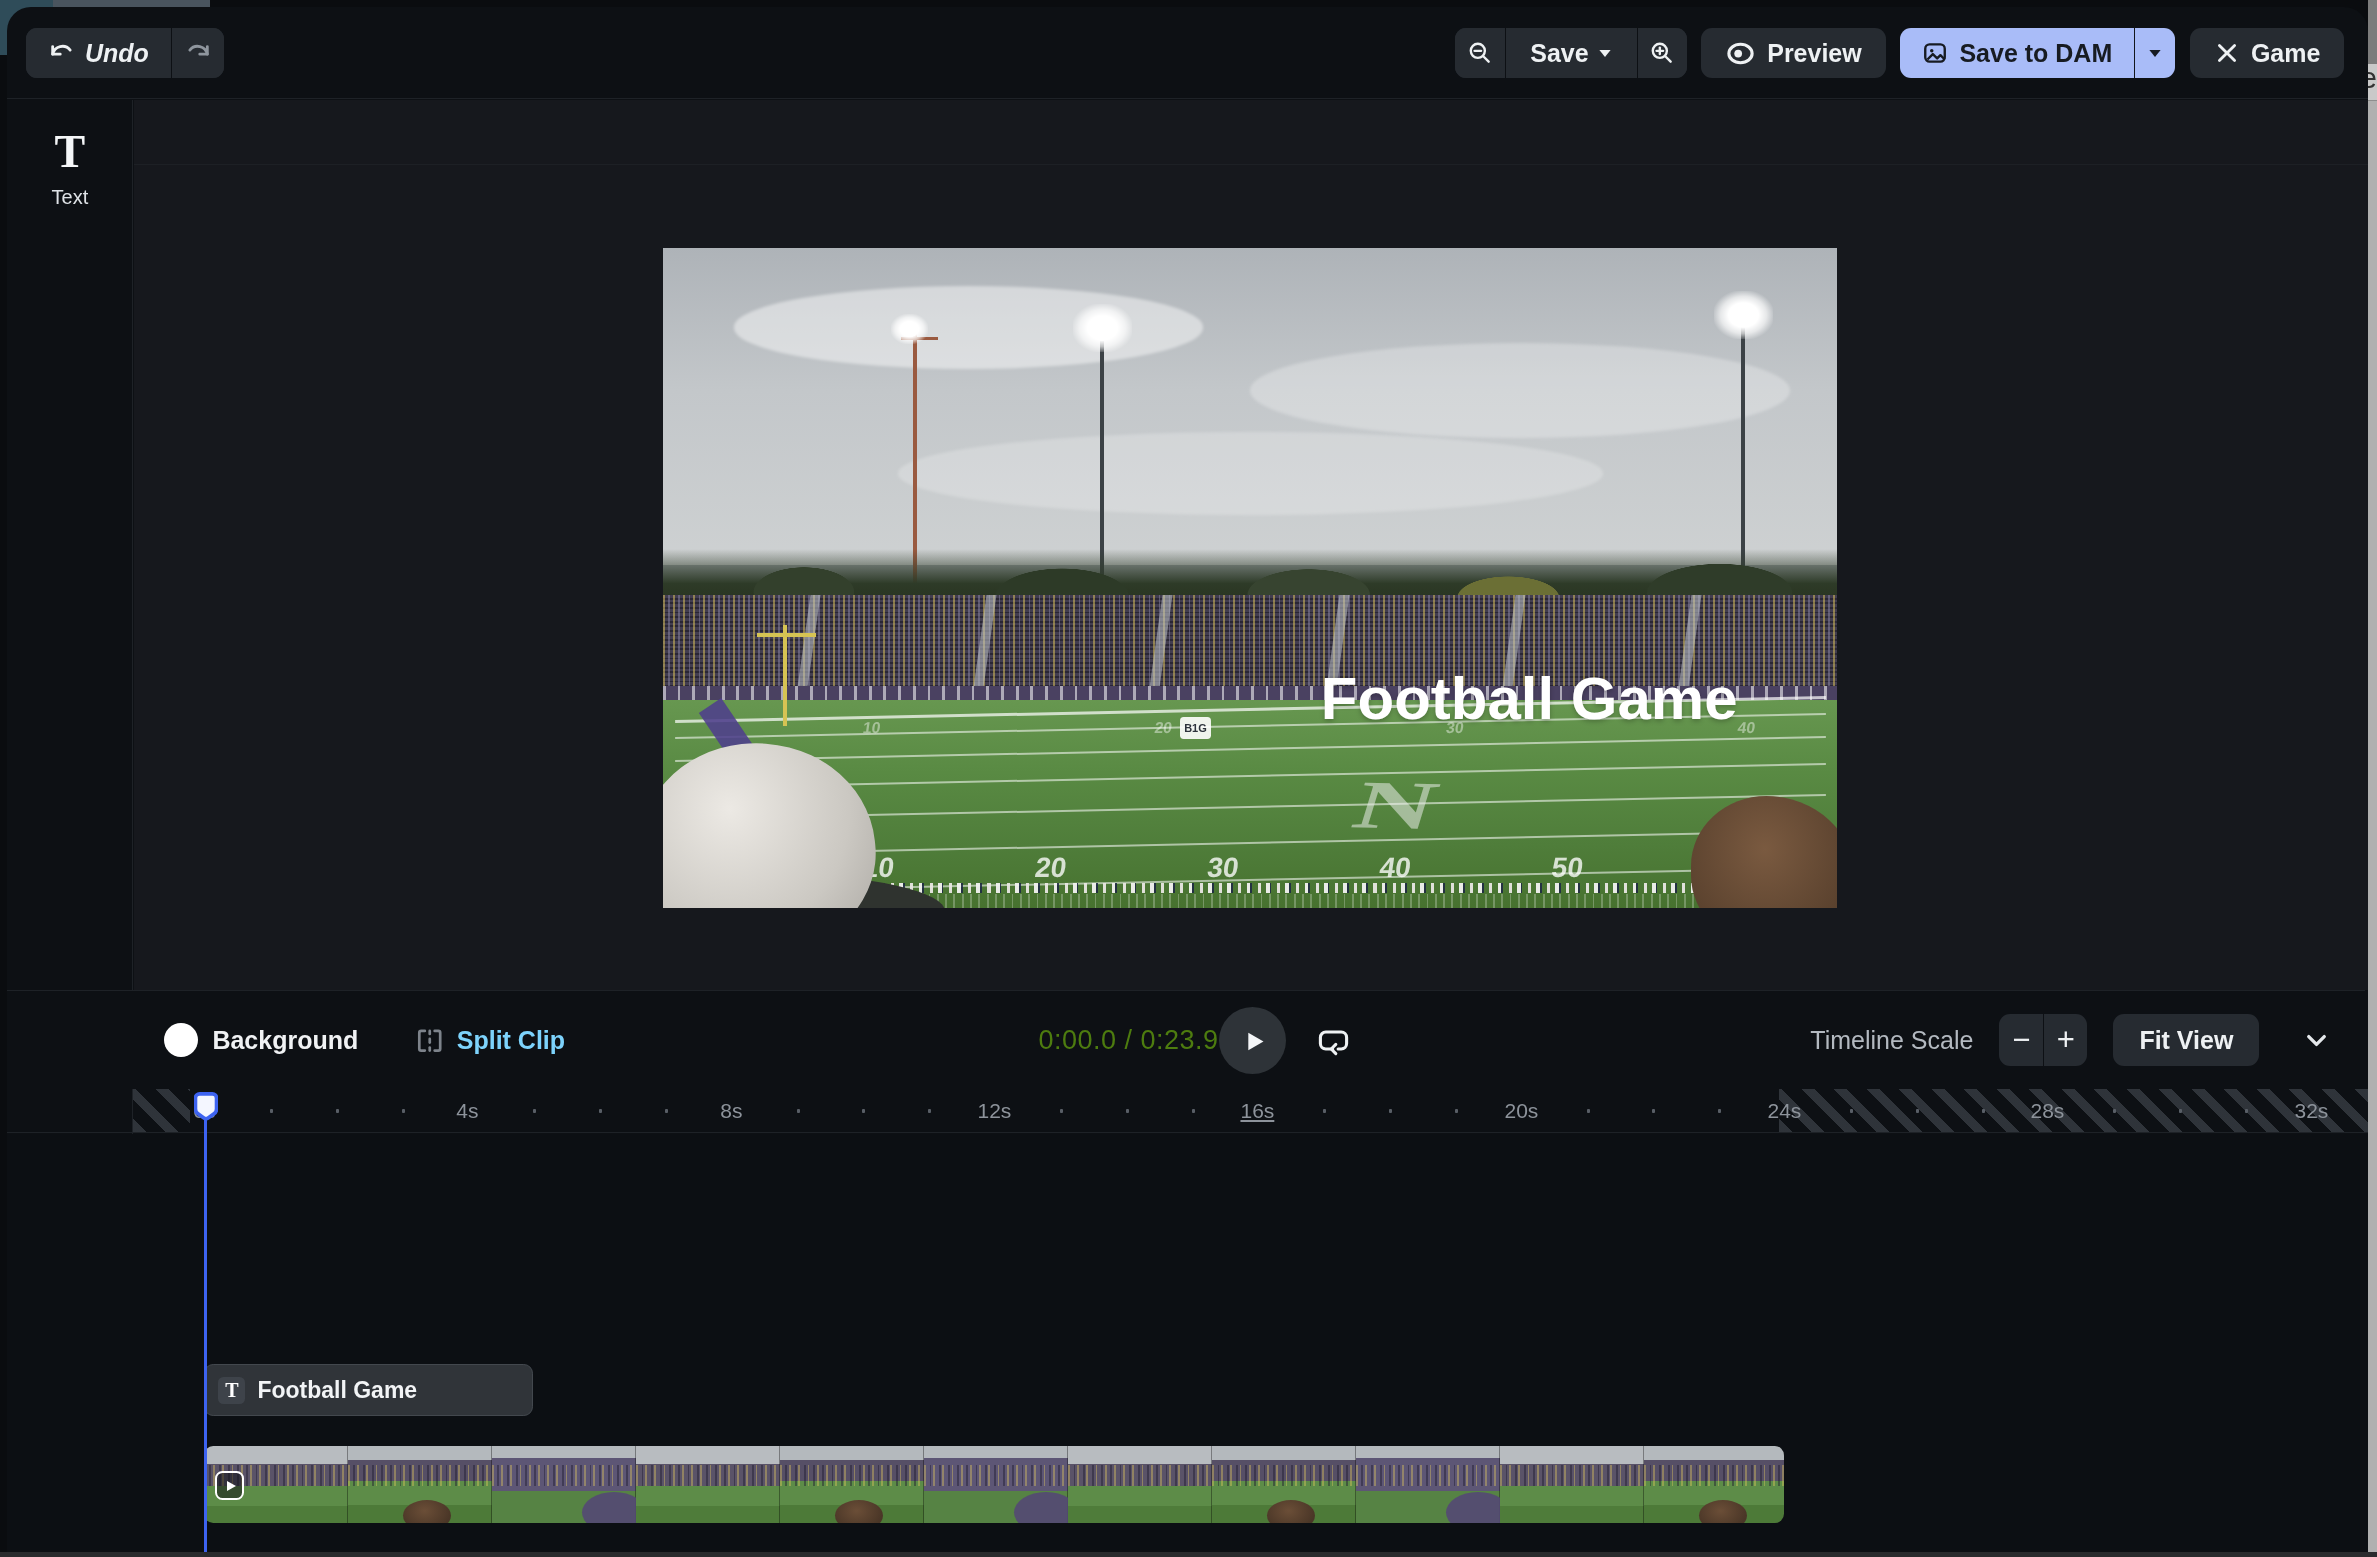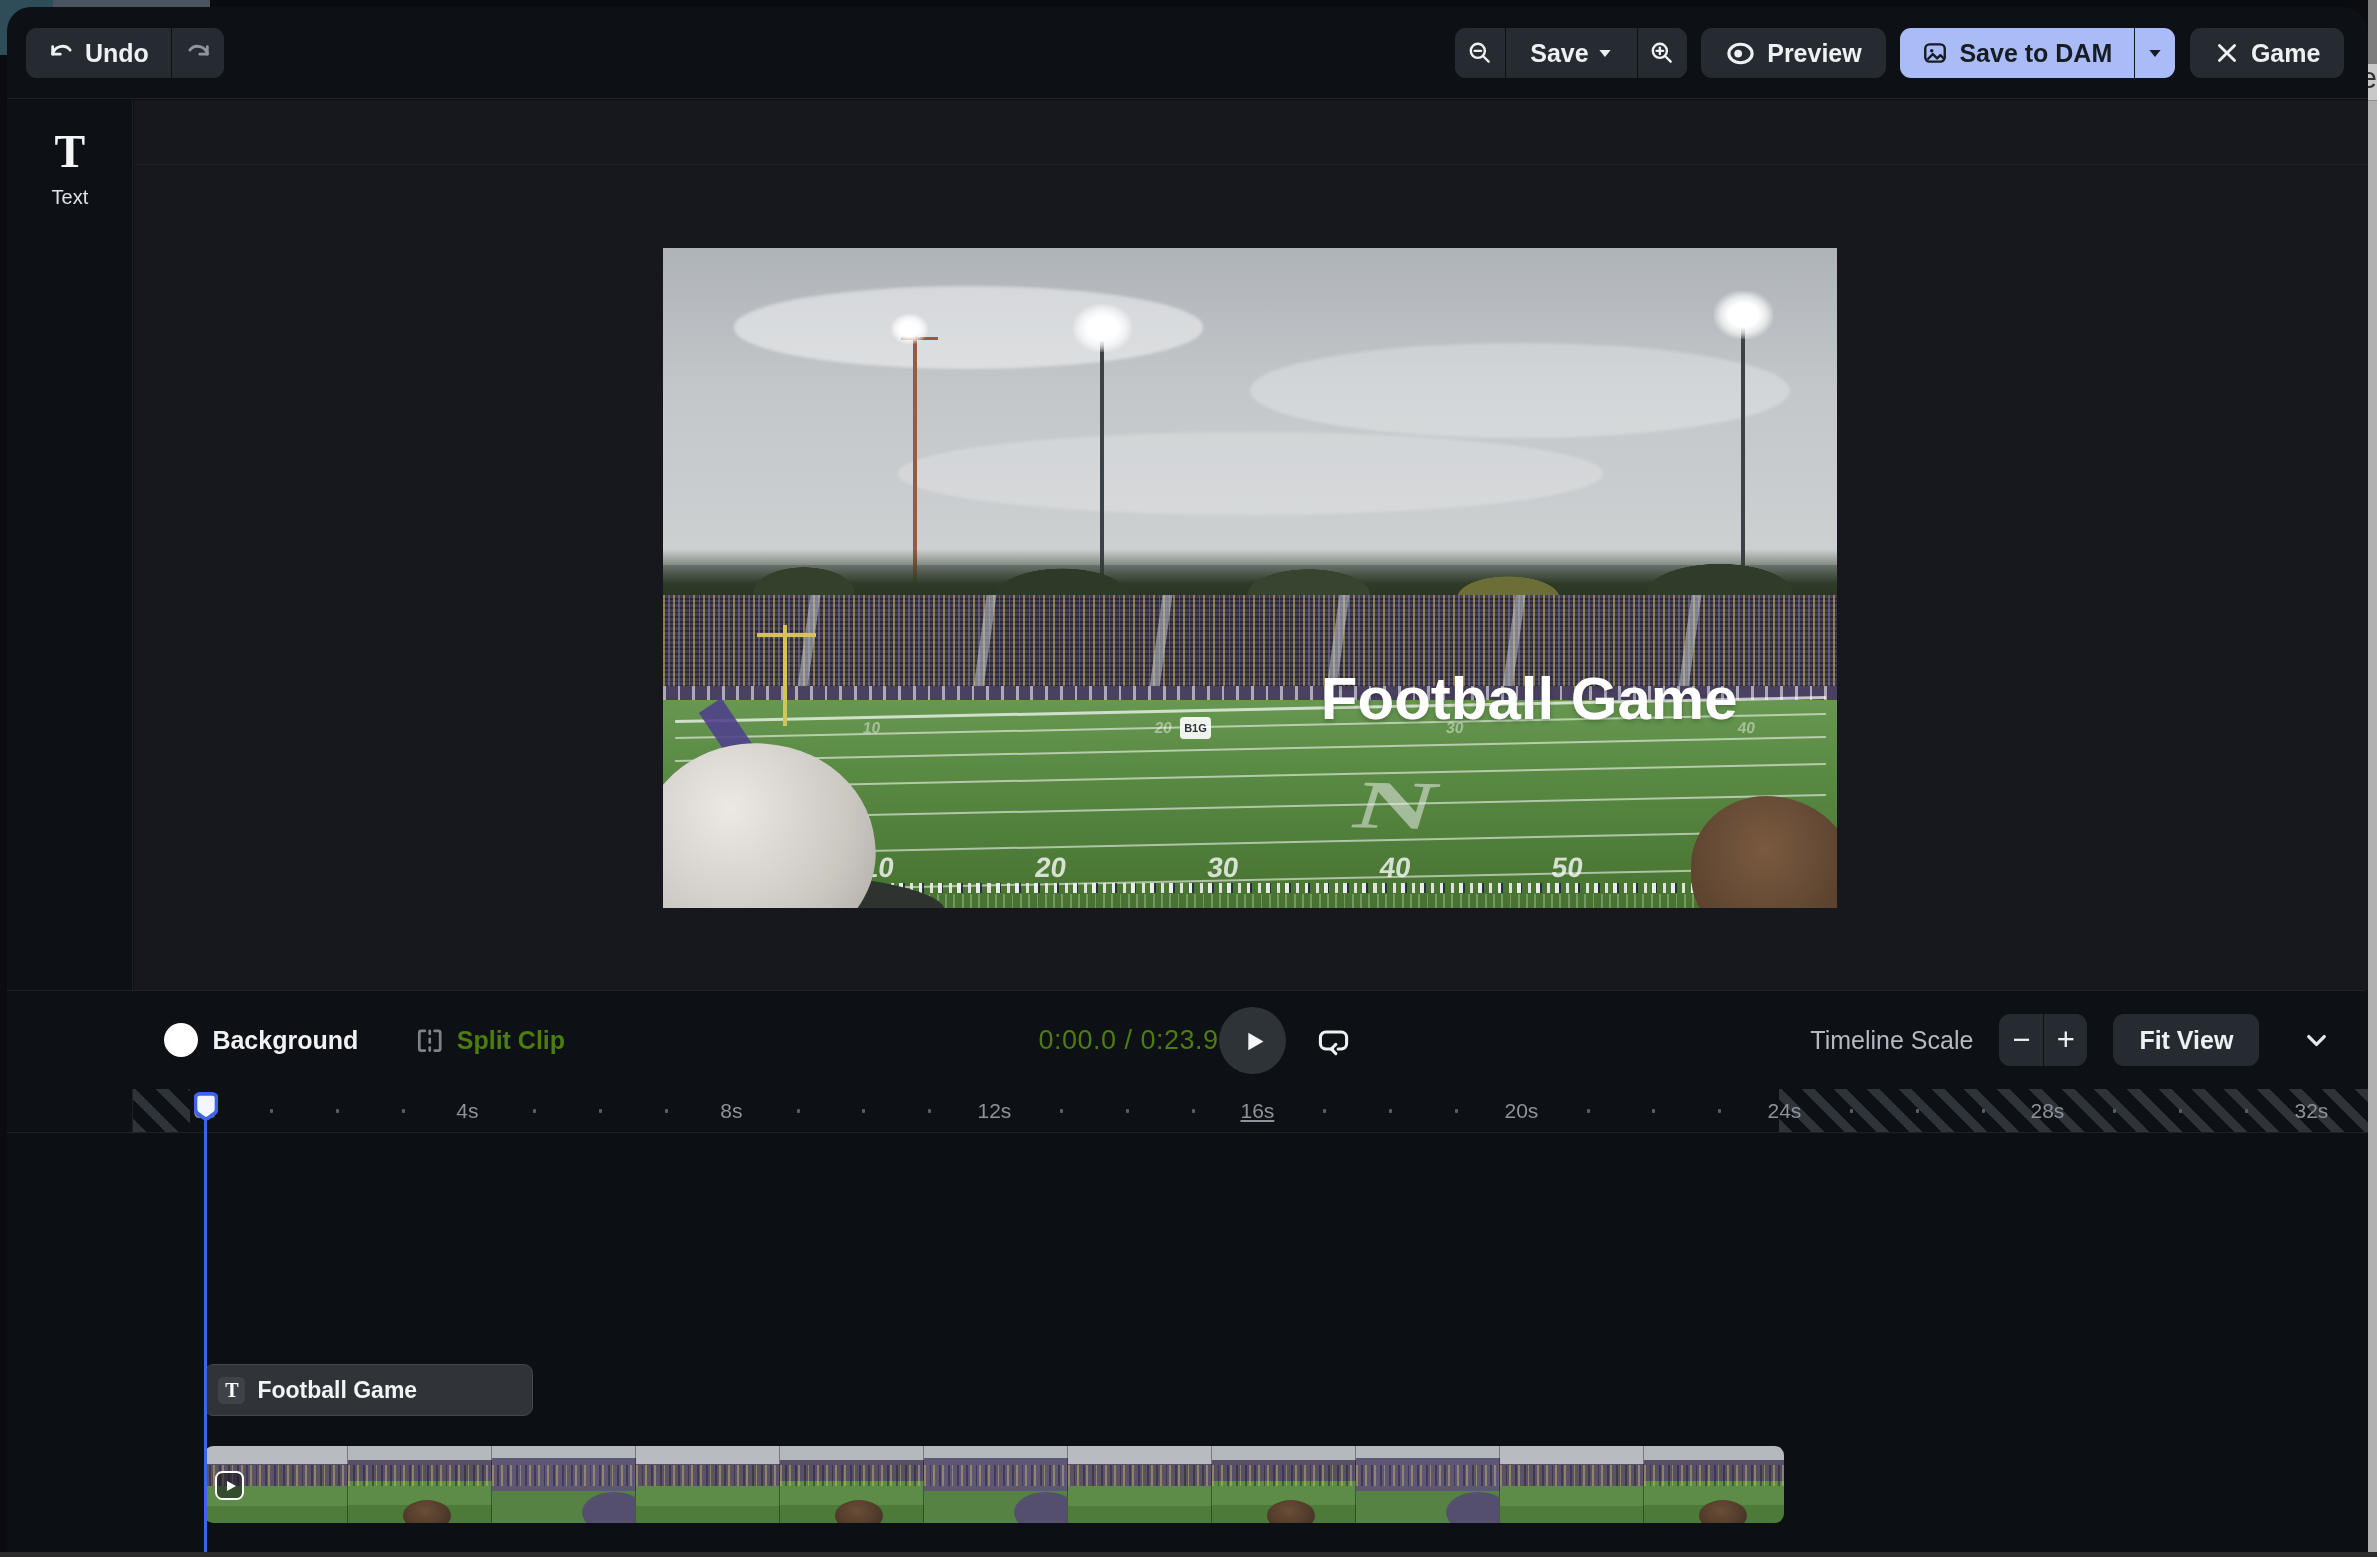--- a/index.html
+++ b/index.html
@@ -97,21 +97,21 @@
   .head-right{position:absolute;right:-1.5%;bottom:-6%;width:14%;height:23%;
     background:radial-gradient(ellipse at 45% 35%,#7a5a40,#5c432f 65%,#4a3526);border-radius:46% 54% 42% 48%;}
   .overlay-title{position:absolute;left:56%;top:63%;font-size:60px;font-weight:700;color:#fff;
     text-shadow:0 1.8px 5.5px rgba(0,0,0,.25);white-space:nowrap;}
 
   
   .toolbar{position:absolute;left:0;right:3px;top:983px;height:99px;border-top:0.9px solid #1e2227;background:#0d1014;}
   .tb-left{position:absolute;left:157px;top:0;height:100%;display:flex;align-items:center;}
   .bg-circle{width:34px;height:34px;border-radius:50%;background:#ffffff;flex:none;cursor:pointer;}
   .tb-label{font-size:25px;font-weight:600;color:#f0f2f4;margin-left:14px;}
-  .split-btn{display:flex;align-items:center;gap:12px;margin-left:57px;color:#4d7c0f;font-size:25px;font-weight:600;cursor:default;}
+  .split-btn{display:flex;align-items:center;gap:12px;margin-left:57px;color:#7dd3fc;font-size:25px;font-weight:600;cursor:default;}
   .time{position:absolute;left:1031px;top:0;height:100%;display:flex;align-items:center;
     font-size:27px;color:#4d7c0f;letter-spacing:0.5px;}
   .play-btn{position:absolute;left:1212px;top:15.7px;width:67px;height:67px;border-radius:50%;background:#2e3338;
     display:flex;align-items:center;justify-content:center;cursor:pointer;}
   .loop-btn{position:absolute;left:1308px;top:0;height:100%;display:flex;align-items:center;cursor:pointer;}
   .tb-right{position:absolute;right:33px;top:0;height:100%;display:flex;align-items:center;}
   .scale-label{font-size:25px;color:#b3b9c0;margin-right:26px;}
   .pm-group{display:flex;height:52px;border-radius:11px;overflow:hidden;}
   .pm-btn{width:44px;display:flex;align-items:center;justify-content:center;background:#262b31;color:#eef1f3;
     font-size:31px;font-weight:400;cursor:pointer;}
@@ -161,21 +161,21 @@
   <div class="seg-a"></div>
   <div class="seg-b"></div>
   <div class="letter">e</div>
 </div>
 <div class="behind-bottom-strip"></div>
 
 <div class="editor">
 
   <div class="topbar">
     <div class="undo-group seg-group">
-      <div class="seg" style="padding:8px 22px;">
+      <div class="seg" style="padding:8px 22px;font-style:italic;">
         <svg class="icon" width="28" height="28" viewBox="0 0 24 24" fill="none" stroke="#eef1f3" stroke-width="2.4" stroke-linecap="round" stroke-linejoin="round">
           <path d="M4 13 a8.5 8.5 0 0 1 15 -3.5"></path>
             <path d="M4 6.5 V13 h6.5"></path>
         </svg>
         <span>Undo</span>
       </div>
       <div class="seg" style="width:53px;">
         <svg class="icon" width="28" height="28" viewBox="0 0 24 24" fill="none" stroke="#8f969e" stroke-width="2.4" stroke-linecap="round" stroke-linejoin="round">
           <path d="M20 13 a8.5 8.5 0 0 0 -15 -3.5"></path>
             <path d="M20 6.5 V13 h-6.5"></path>

